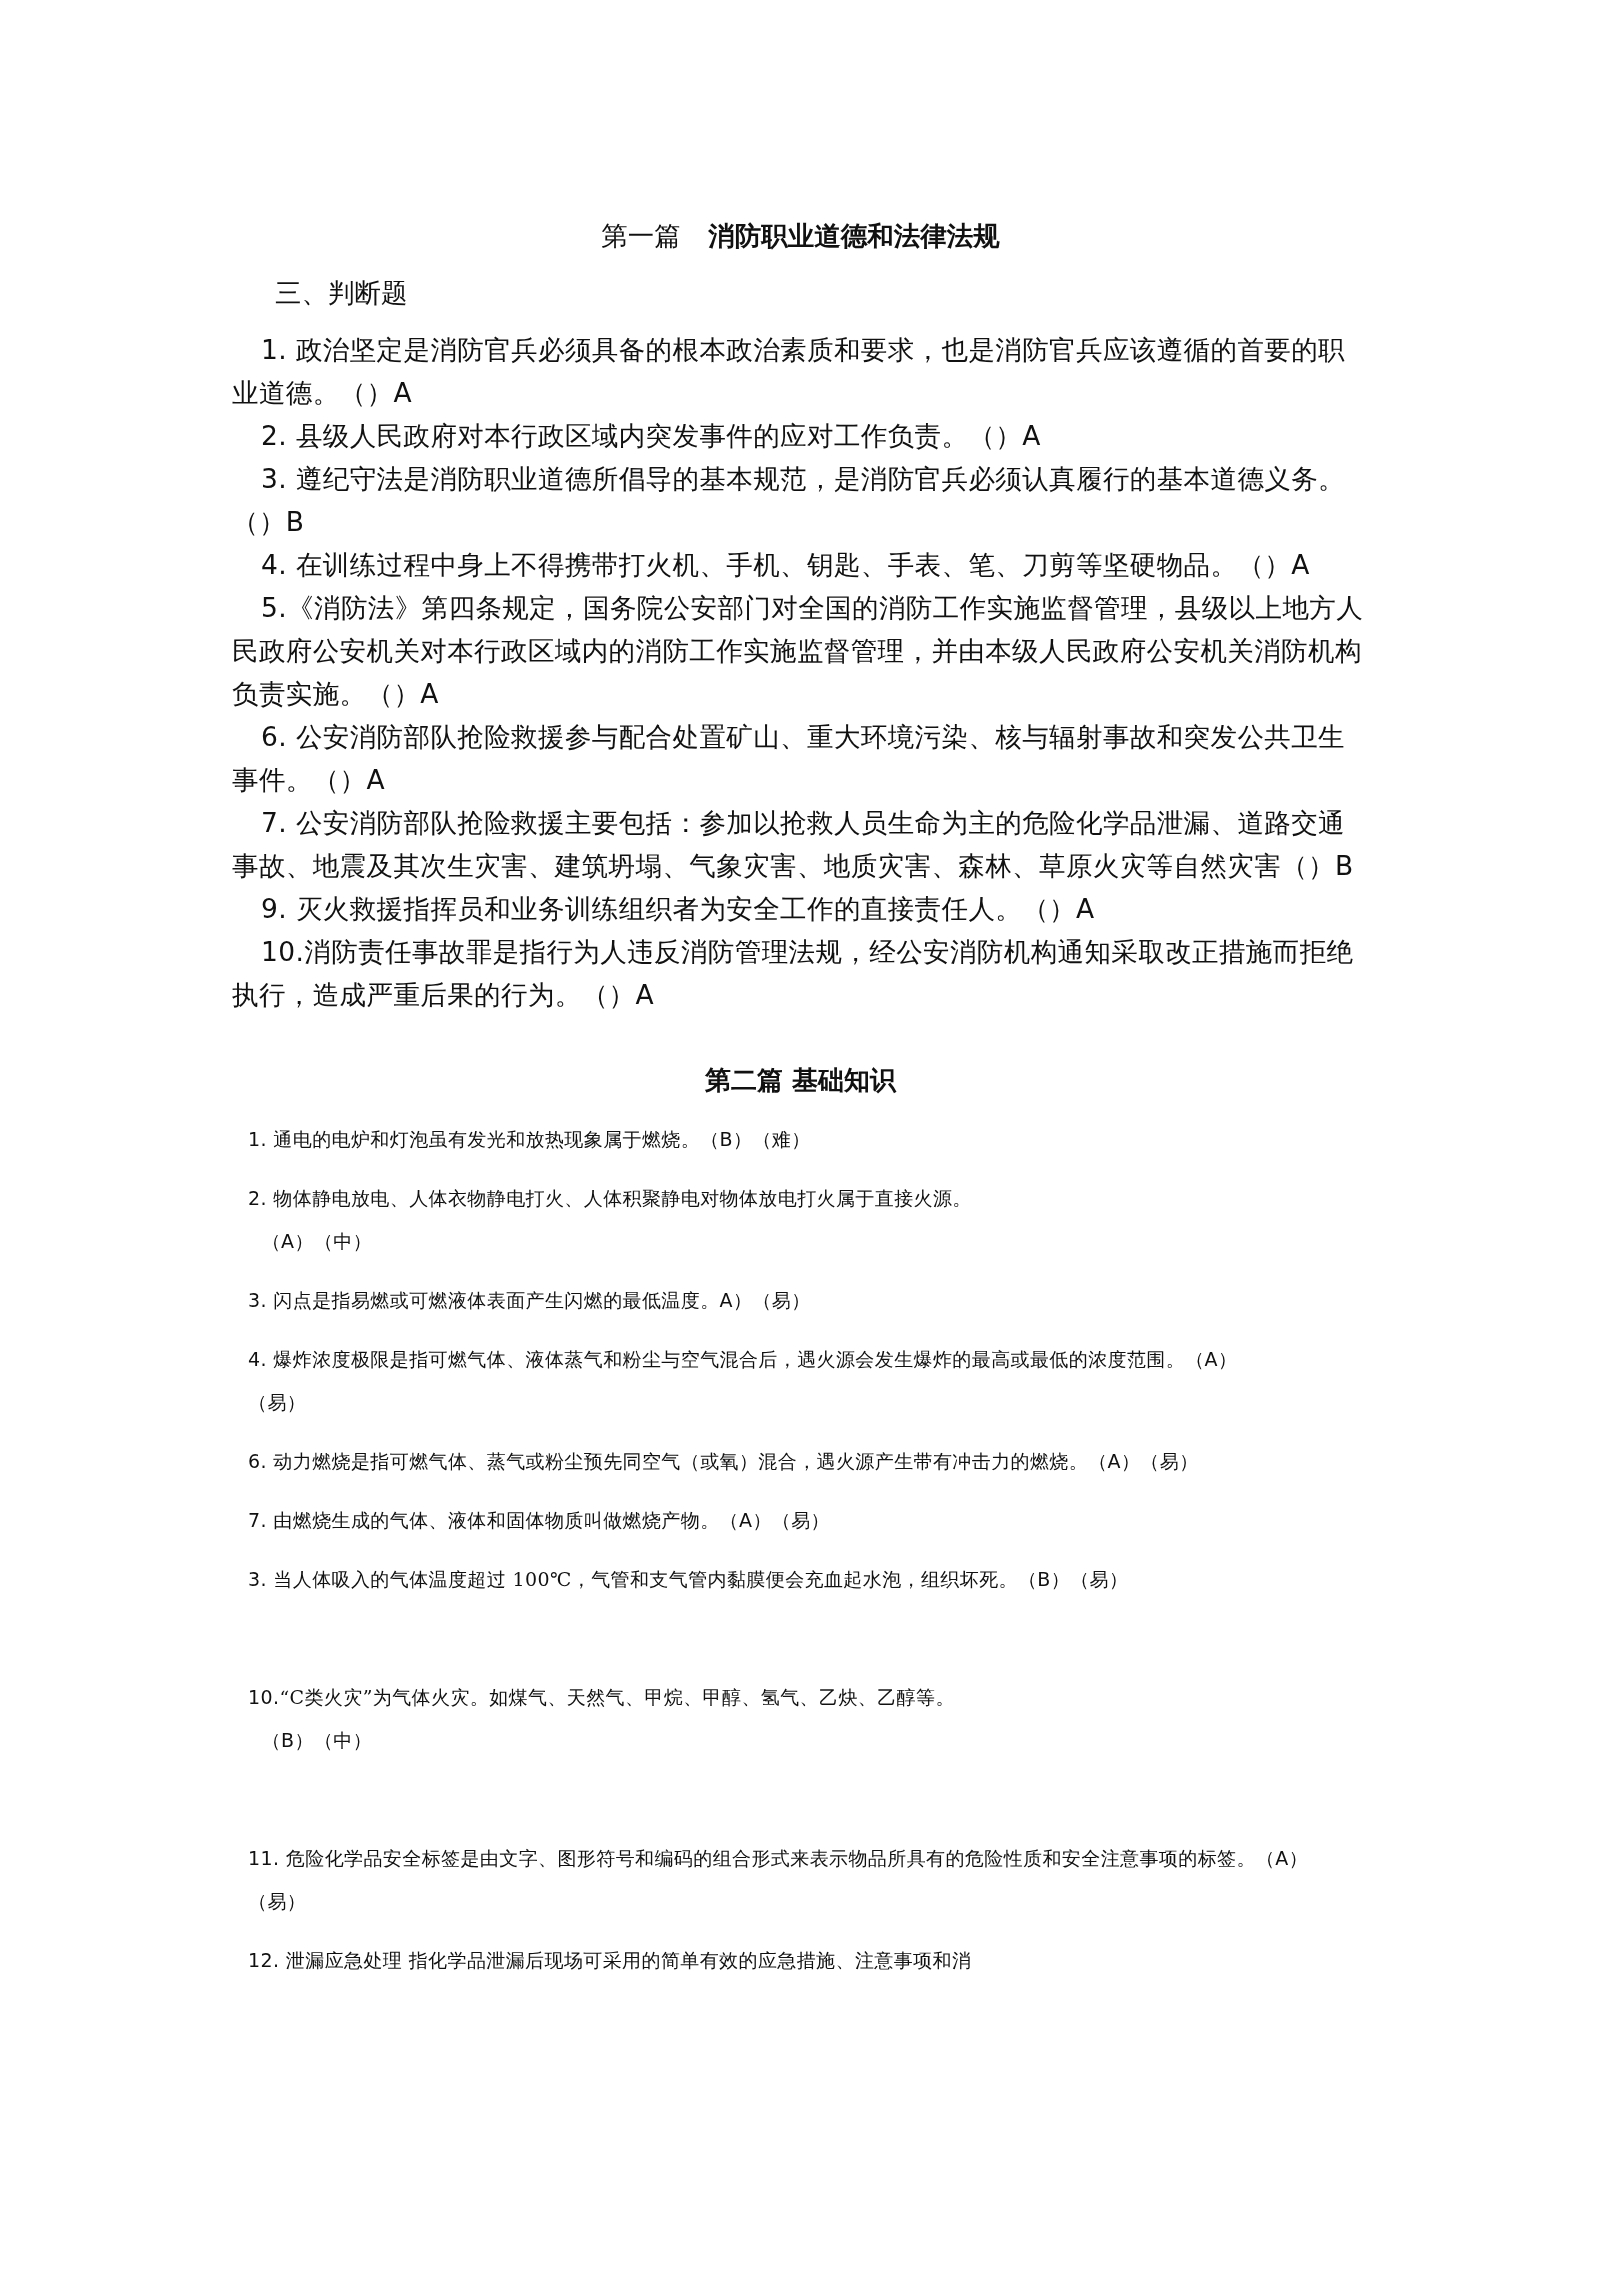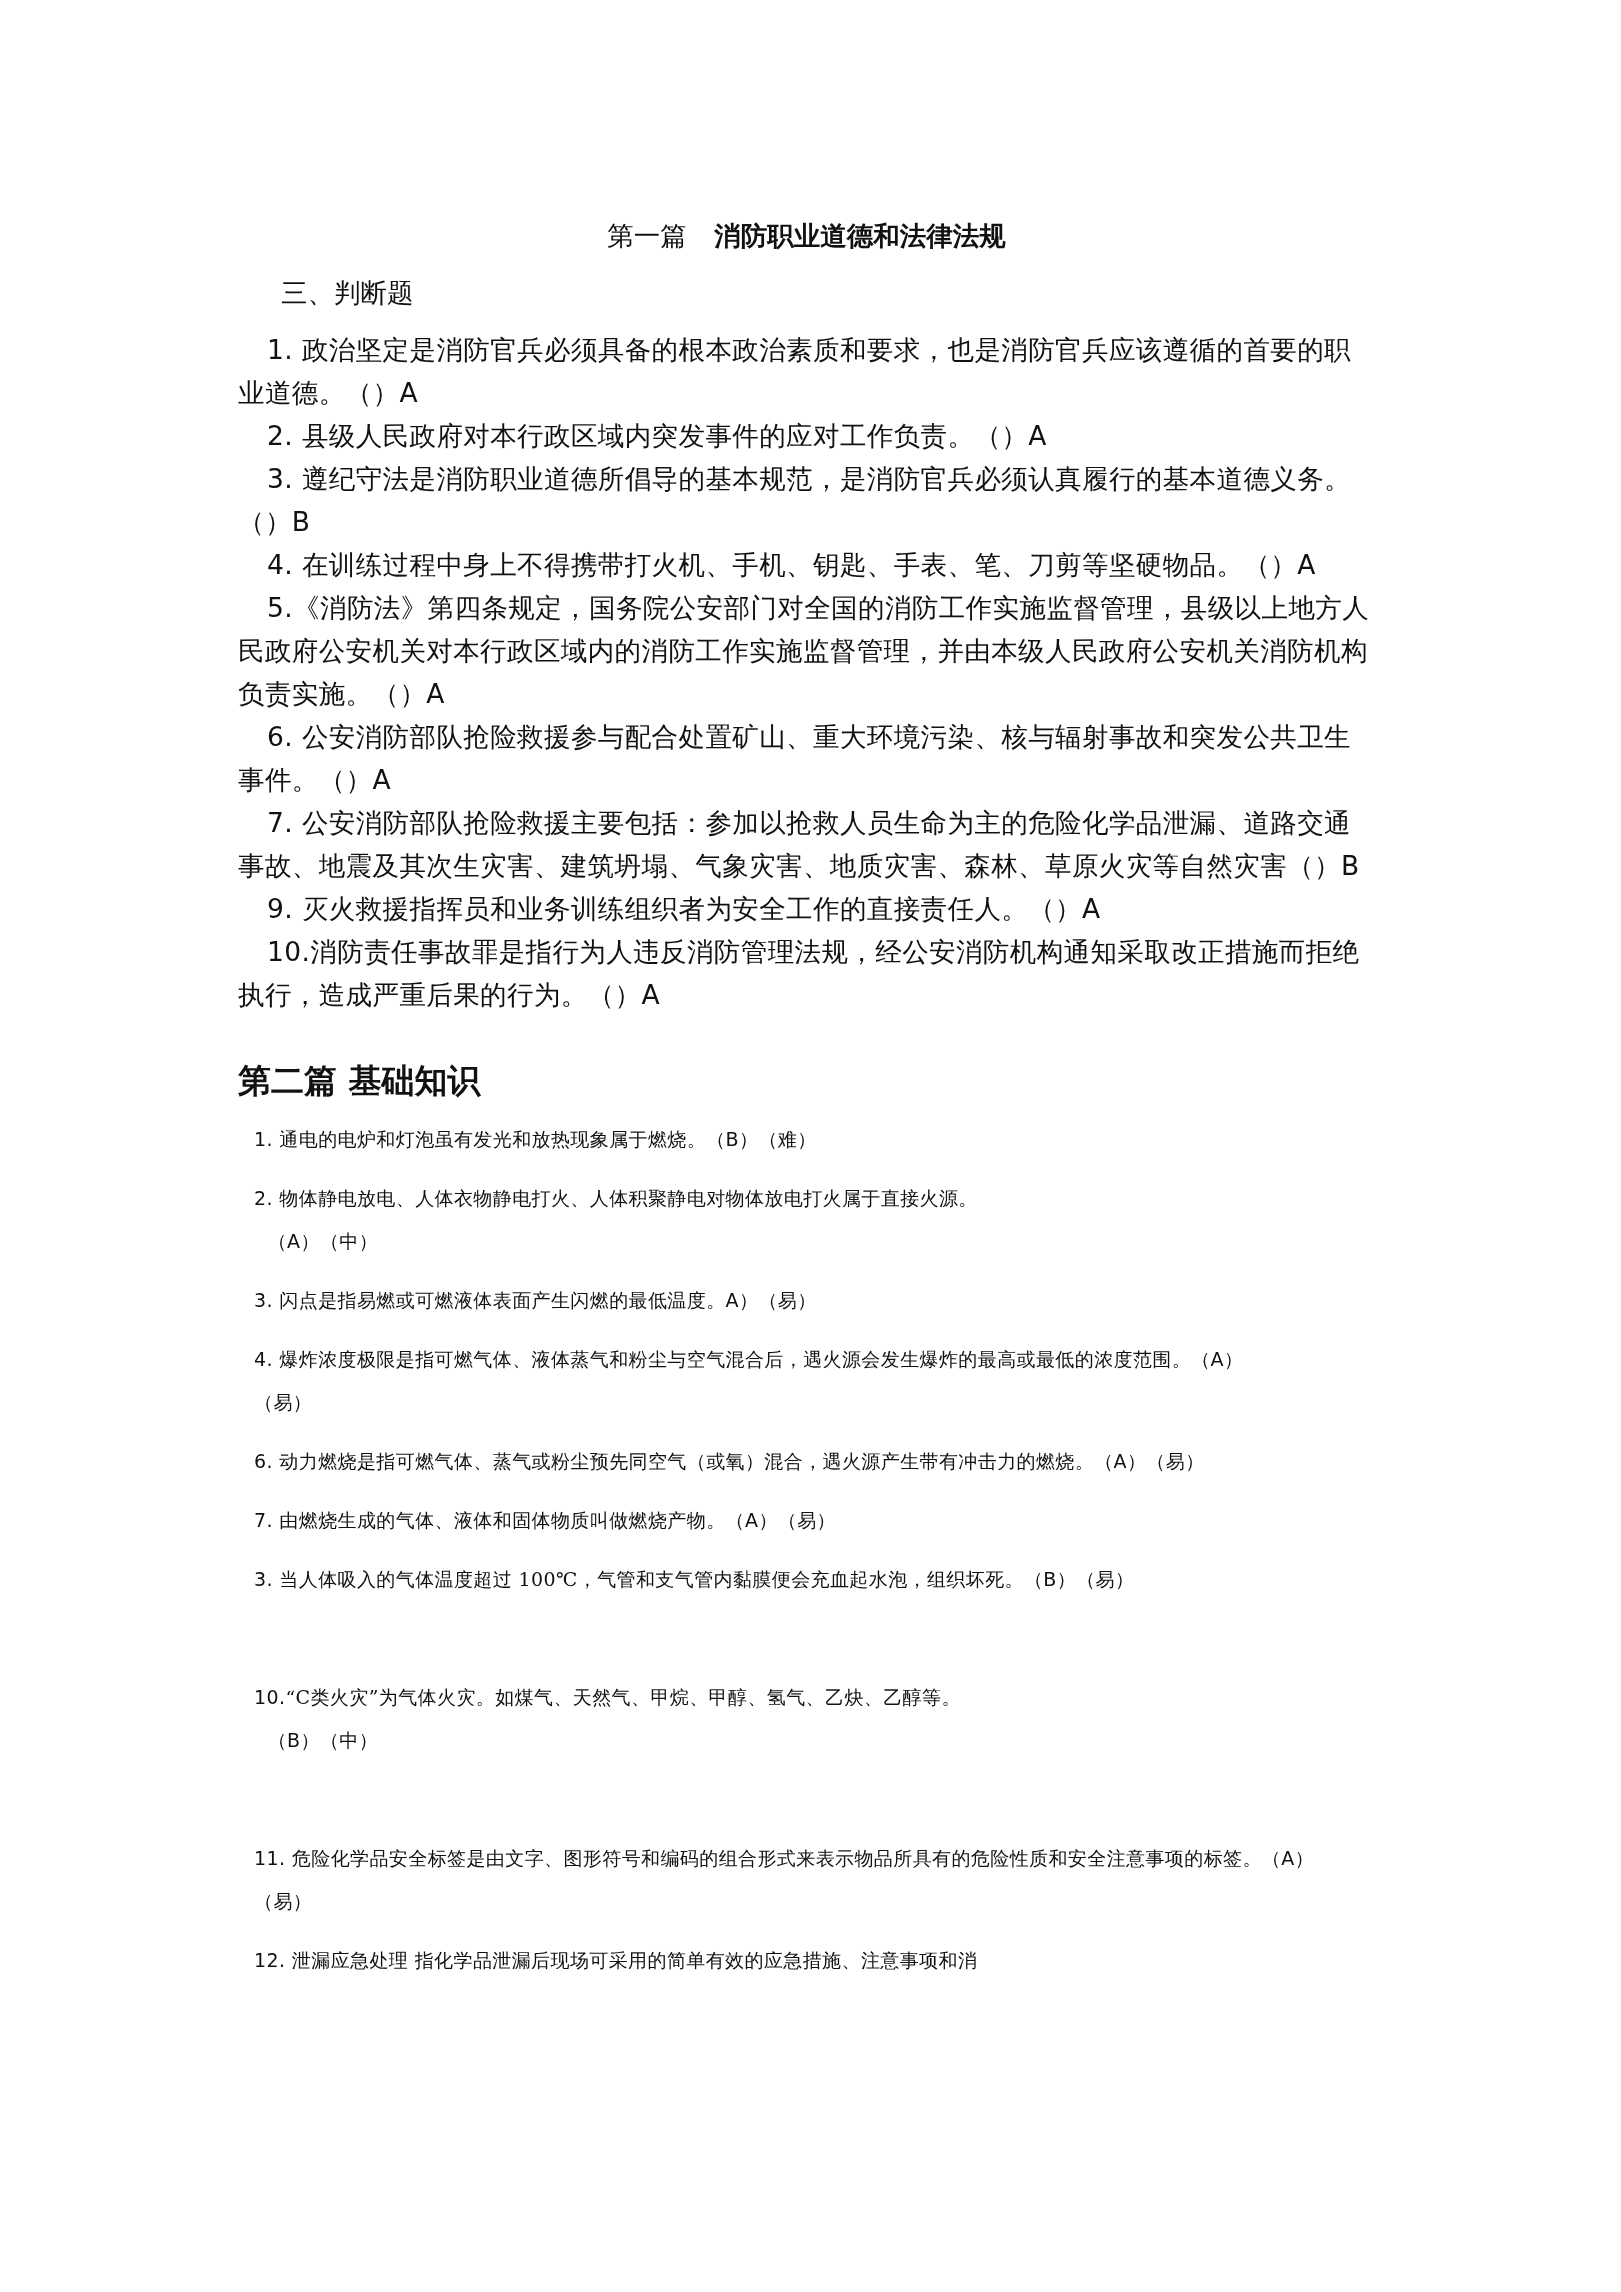--- a/index.html
+++ b/index.html
@@ -1,21 +1,21 @@
 <!DOCTYPE html>
 <html><head>
 <meta charset="utf-8">
 <style>
   html, body { margin: 0; padding: 0; background: #ffffff; }
   body { width: 1621px; height: 2293px; position: relative; overflow: hidden;
          font-family: "DejaVu Sans", "Liberation Sans", sans-serif; color: #111111; }
-  .page { position: absolute; left: 238px; top: 214px; width: 1137px; }
+  .page { position: absolute; left: 232px; top: 214px; width: 1137px; }
   .title { text-align: center; font-size: 26.5px; line-height: 43px; font-weight: bold; margin: 0; }
   .title .prefix { font-weight: normal; margin-right: 27.4px; }
-  .title2 { font-size: 33px; line-height: 43px; font-weight: bold; margin: 43px 0 0 0; }
+  .title2 { text-align: center; font-size: 26px; line-height: 43px; font-weight: bold; margin: 43px 0 0 0; }
   .section-head { font-size: 26.5px; line-height: 43px; font-weight: normal; padding-left: 29px; margin: 14px; }
   .q { font-size: 26.5px; line-height: 43px; margin: 0; text-indent: 29px; letter-spacing: 0.4px; }
   .q2 { font-size: 19px; line-height: 43px; margin: 16px; letter-spacing: 0.4px; width: 1078px; }
   .q2 .ans { display: block; padding-left: 13.7px; }
   .q2.inline .ans { display: inline; padding-left: 0; }
   .gap { height: 43px; }
   .serif { font-family: "DejaVu Serif", "Liberation Serif", serif; }
 </style>
 </head>
 <body>

